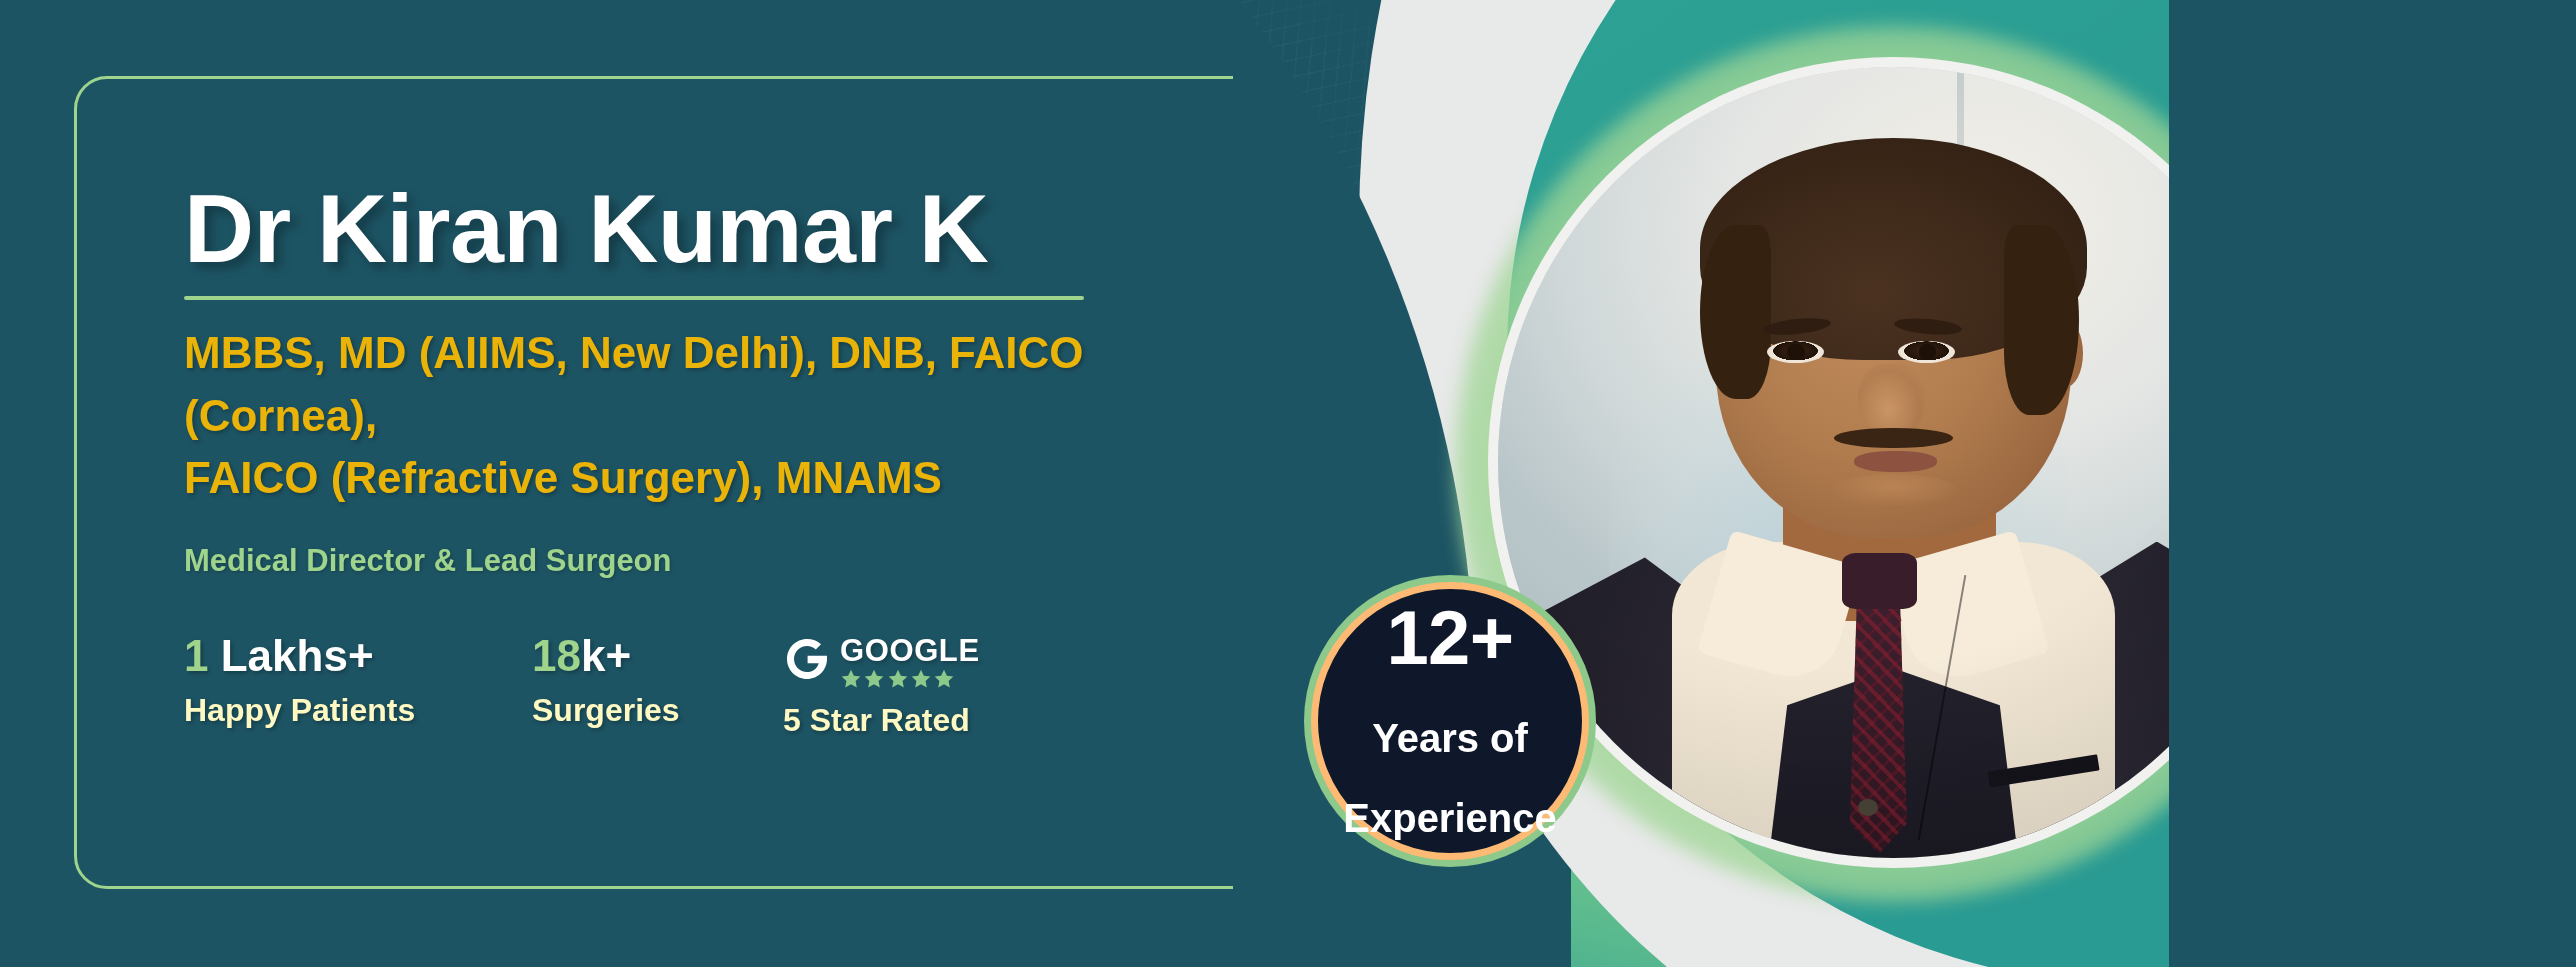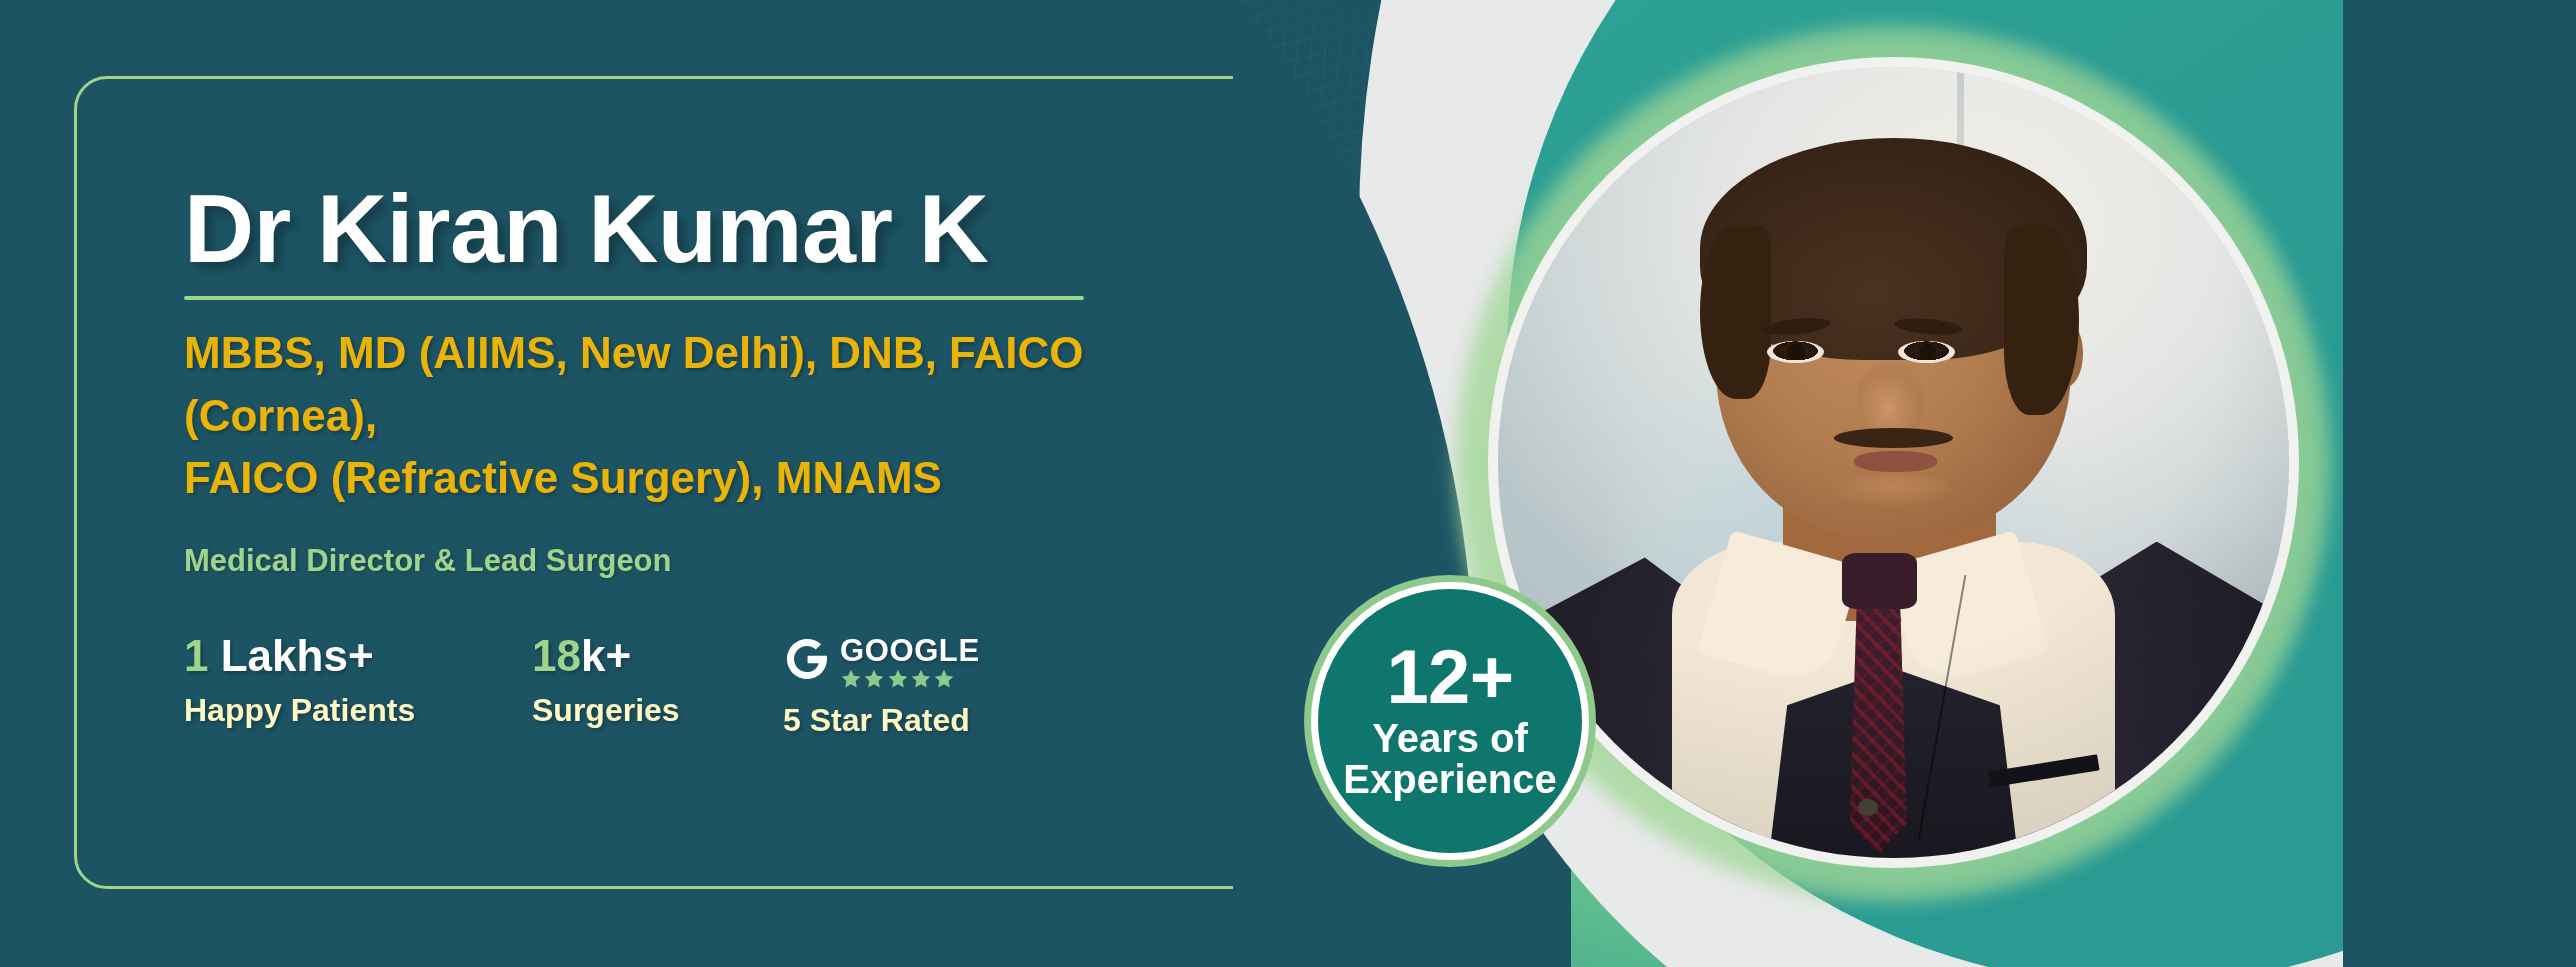--- a/index.html
+++ b/index.html
@@ -6,21 +6,21 @@
   html,body { width:2576px; height:967px; overflow:hidden; }
   body {
     font-family: "Liberation Sans", sans-serif;
     background:#1d5464;
     position:relative;
   }
 
   
   #stage {
     position:absolute; inset:0;
-    width:2343px; height:967px;
+    width:2169px; height:967px;
     overflow:hidden;
   }
 
   
   .bg-teal-right {
     position:absolute; top:0; right:0;
     width:1082px; height:967px;
     background:linear-gradient(135deg,#2fa394 0%,#2a9c93 40%,#2a9a92 100%);
   }
   
@@ -429,28 +429,29 @@
     gap:1.3px;
   }
   .g-stars svg { width:22px; height:22px; display:block; }
 
   
   .exp-badge {
     position:absolute;
     left:1311px; top:582px;
     width:278px; height:278px;
     border-radius:50%;
-    background:#0f766e;
-    border:7px solid #ffffff;
+    background:#0f172a;
+    border:7px solid #fdba74;
     box-shadow:0 0 0 7px #8cc98a;
     display:flex;
     flex-direction:column;
     align-items:center;
     justify-content:center;
     text-align:center;
+    gap:39px;
   }
   .exp-num {
     font-size:76px;
     font-weight:700;
     color:#ffffff;
     line-height:.94;
     letter-spacing:-0.6px;
   }
   .exp-l1, .exp-l2 {
     font-size:40px;

